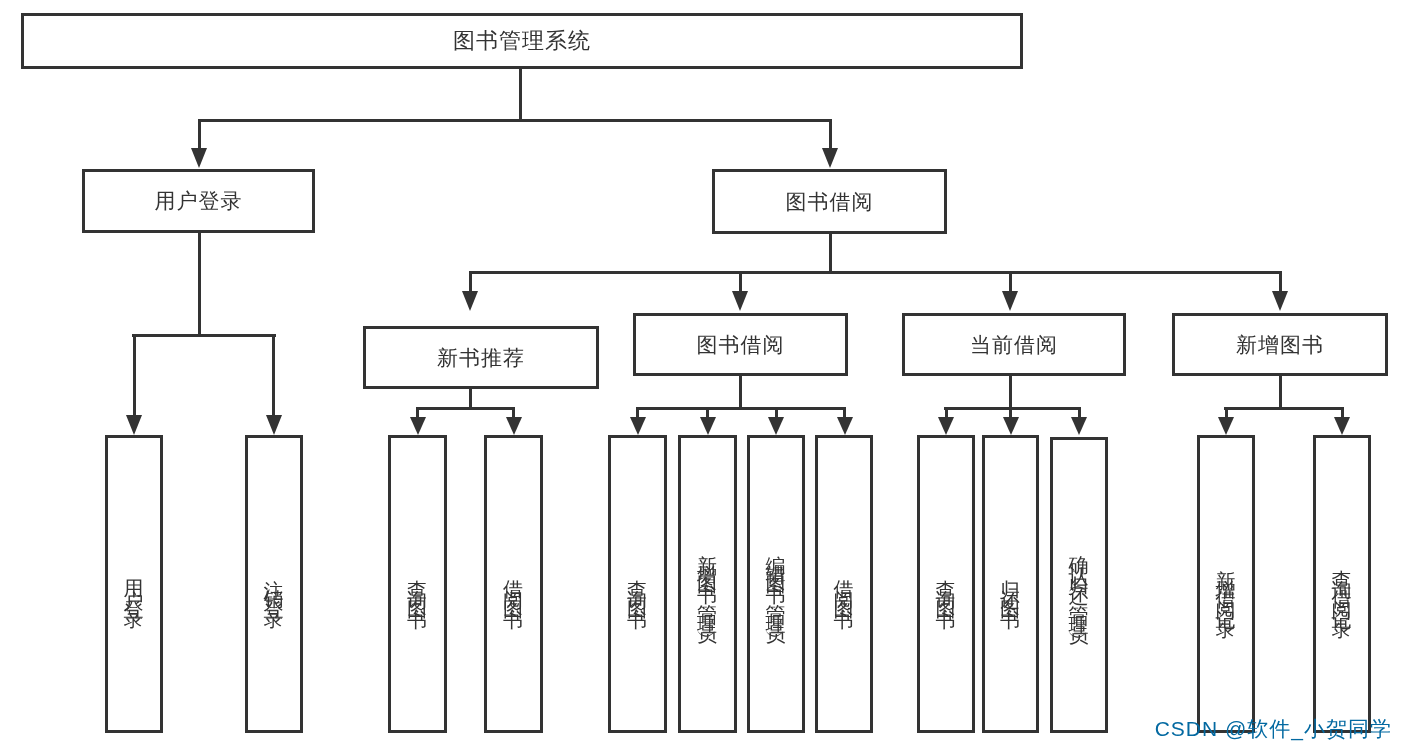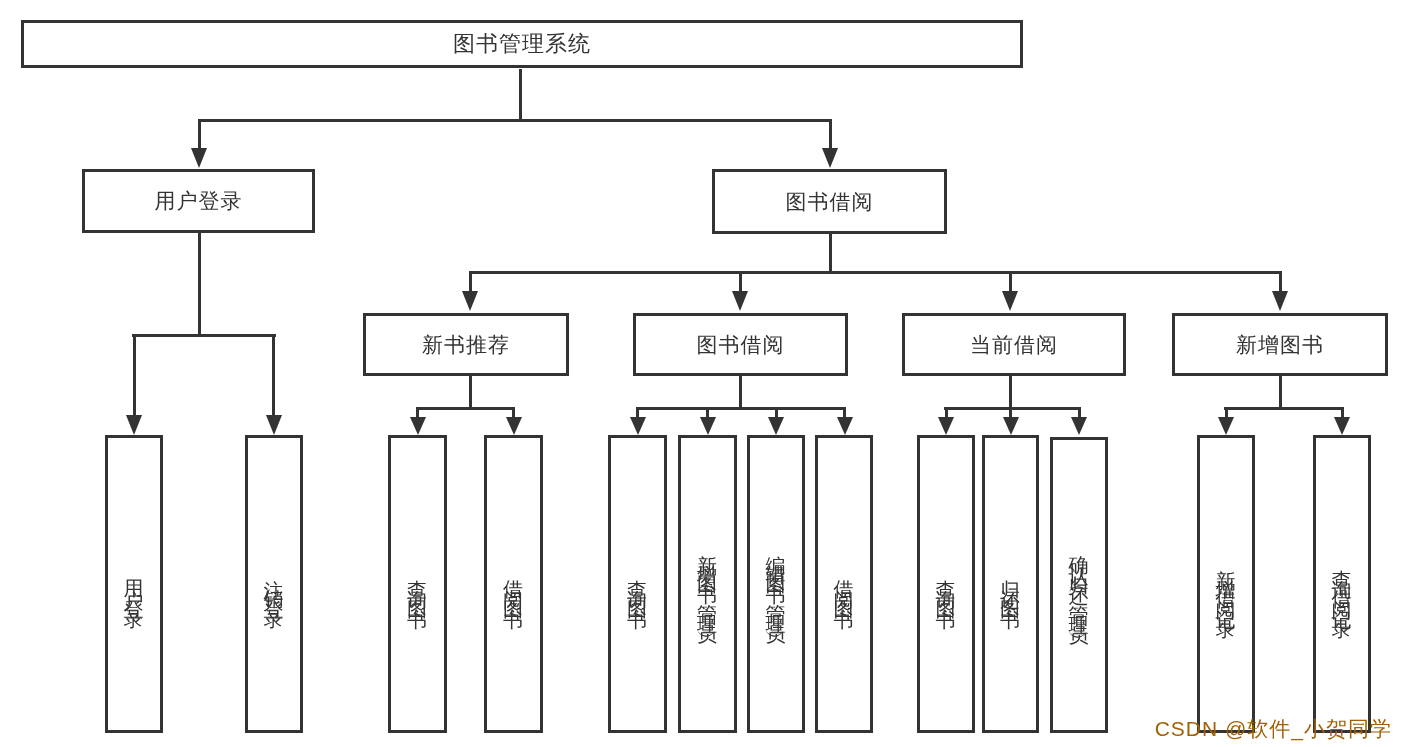--- a/index.html
+++ b/index.html
@@ -12,21 +12,21 @@
   .vbox{position:absolute;box-sizing:border-box;border:3px solid #333333;background:#ffffff;
         display:flex;align-items:center;justify-content:center;color:#333333;}
   .vbox span{writing-mode:vertical-rl;text-orientation:mixed;font-size:20px;letter-spacing:10px;
              color:#333333;line-height:1;}
   .vl{position:absolute;width:3px;background:#333333;}
   .hl{position:absolute;height:3px;background:#333333;}
   .arr{position:absolute;width:0;height:0;border-left:8px solid transparent;
        border-right:8px solid transparent;border-top:20px solid #333333;}
   .arr-s{position:absolute;width:0;height:0;border-left:8px solid transparent;
          border-right:8px solid transparent;border-top:18px solid #333333;}
-  .watermark{position:absolute;right:13px;bottom:4px;font-size:21px;color:#a16207;
+  .watermark{position:absolute;right:13px;bottom:4px;font-size:21px;color:#0369a1;
              z-index:5;letter-spacing:1px;margin-top:28px;}
 </style>
 </head>
 <body>
 
 <div class="diagram">
 
   <div class="vl" style="left:519px;top:69px;height:51px"></div>
   <div class="hl" style="left:198px;top:119px;width:634px"></div>
   <div class="vl" style="left:198px;top:119px;height:31px"></div>
@@ -79,32 +79,32 @@
   <div class="vl" style="left:1078px;top:407px;height:12px"></div>
   <div class="arr-s" style="left:1071px;top:417px"></div>
 
   <div class="vl" style="left:1279px;top:376px;height:32px"></div>
   <div class="hl" style="left:1224px;top:407px;width:119px"></div>
   <div class="vl" style="left:1225px;top:407px;height:12px"></div>
   <div class="arr-s" style="left:1218px;top:417px"></div>
   <div class="vl" style="left:1341px;top:407px;height:12px"></div>
   <div class="arr-s" style="left:1334px;top:417px"></div>
 
-  <div class="box root" style="left:21px;top:20px;width:1002px;height:48px">
+  <div class="box root" style="left:21px;top:13px;width:1002px;height:56px">
     <span>图书管理系统</span>
   </div>
 
   <div class="box" style="left:82px;top:169px;width:233px;height:64px">
     <span>用户登录</span>
   </div>
   <div class="box" style="left:712px;top:169px;width:235px;height:65px">
     <span>图书借阅</span>
   </div>
 
-  <div class="box" style="left:363px;top:313px;width:206px;height:63px">
+  <div class="box" style="left:363px;top:326px;width:236px;height:63px">
     <span>新书推荐</span>
   </div>
   <div class="box" style="left:633px;top:313px;width:215px;height:63px">
     <span>图书借阅</span>
   </div>
   <div class="box" style="left:902px;top:313px;width:224px;height:63px">
     <span>当前借阅</span>
   </div>
   <div class="box" style="left:1172px;top:313px;width:216px;height:63px">
     <span>新增图书</span>

